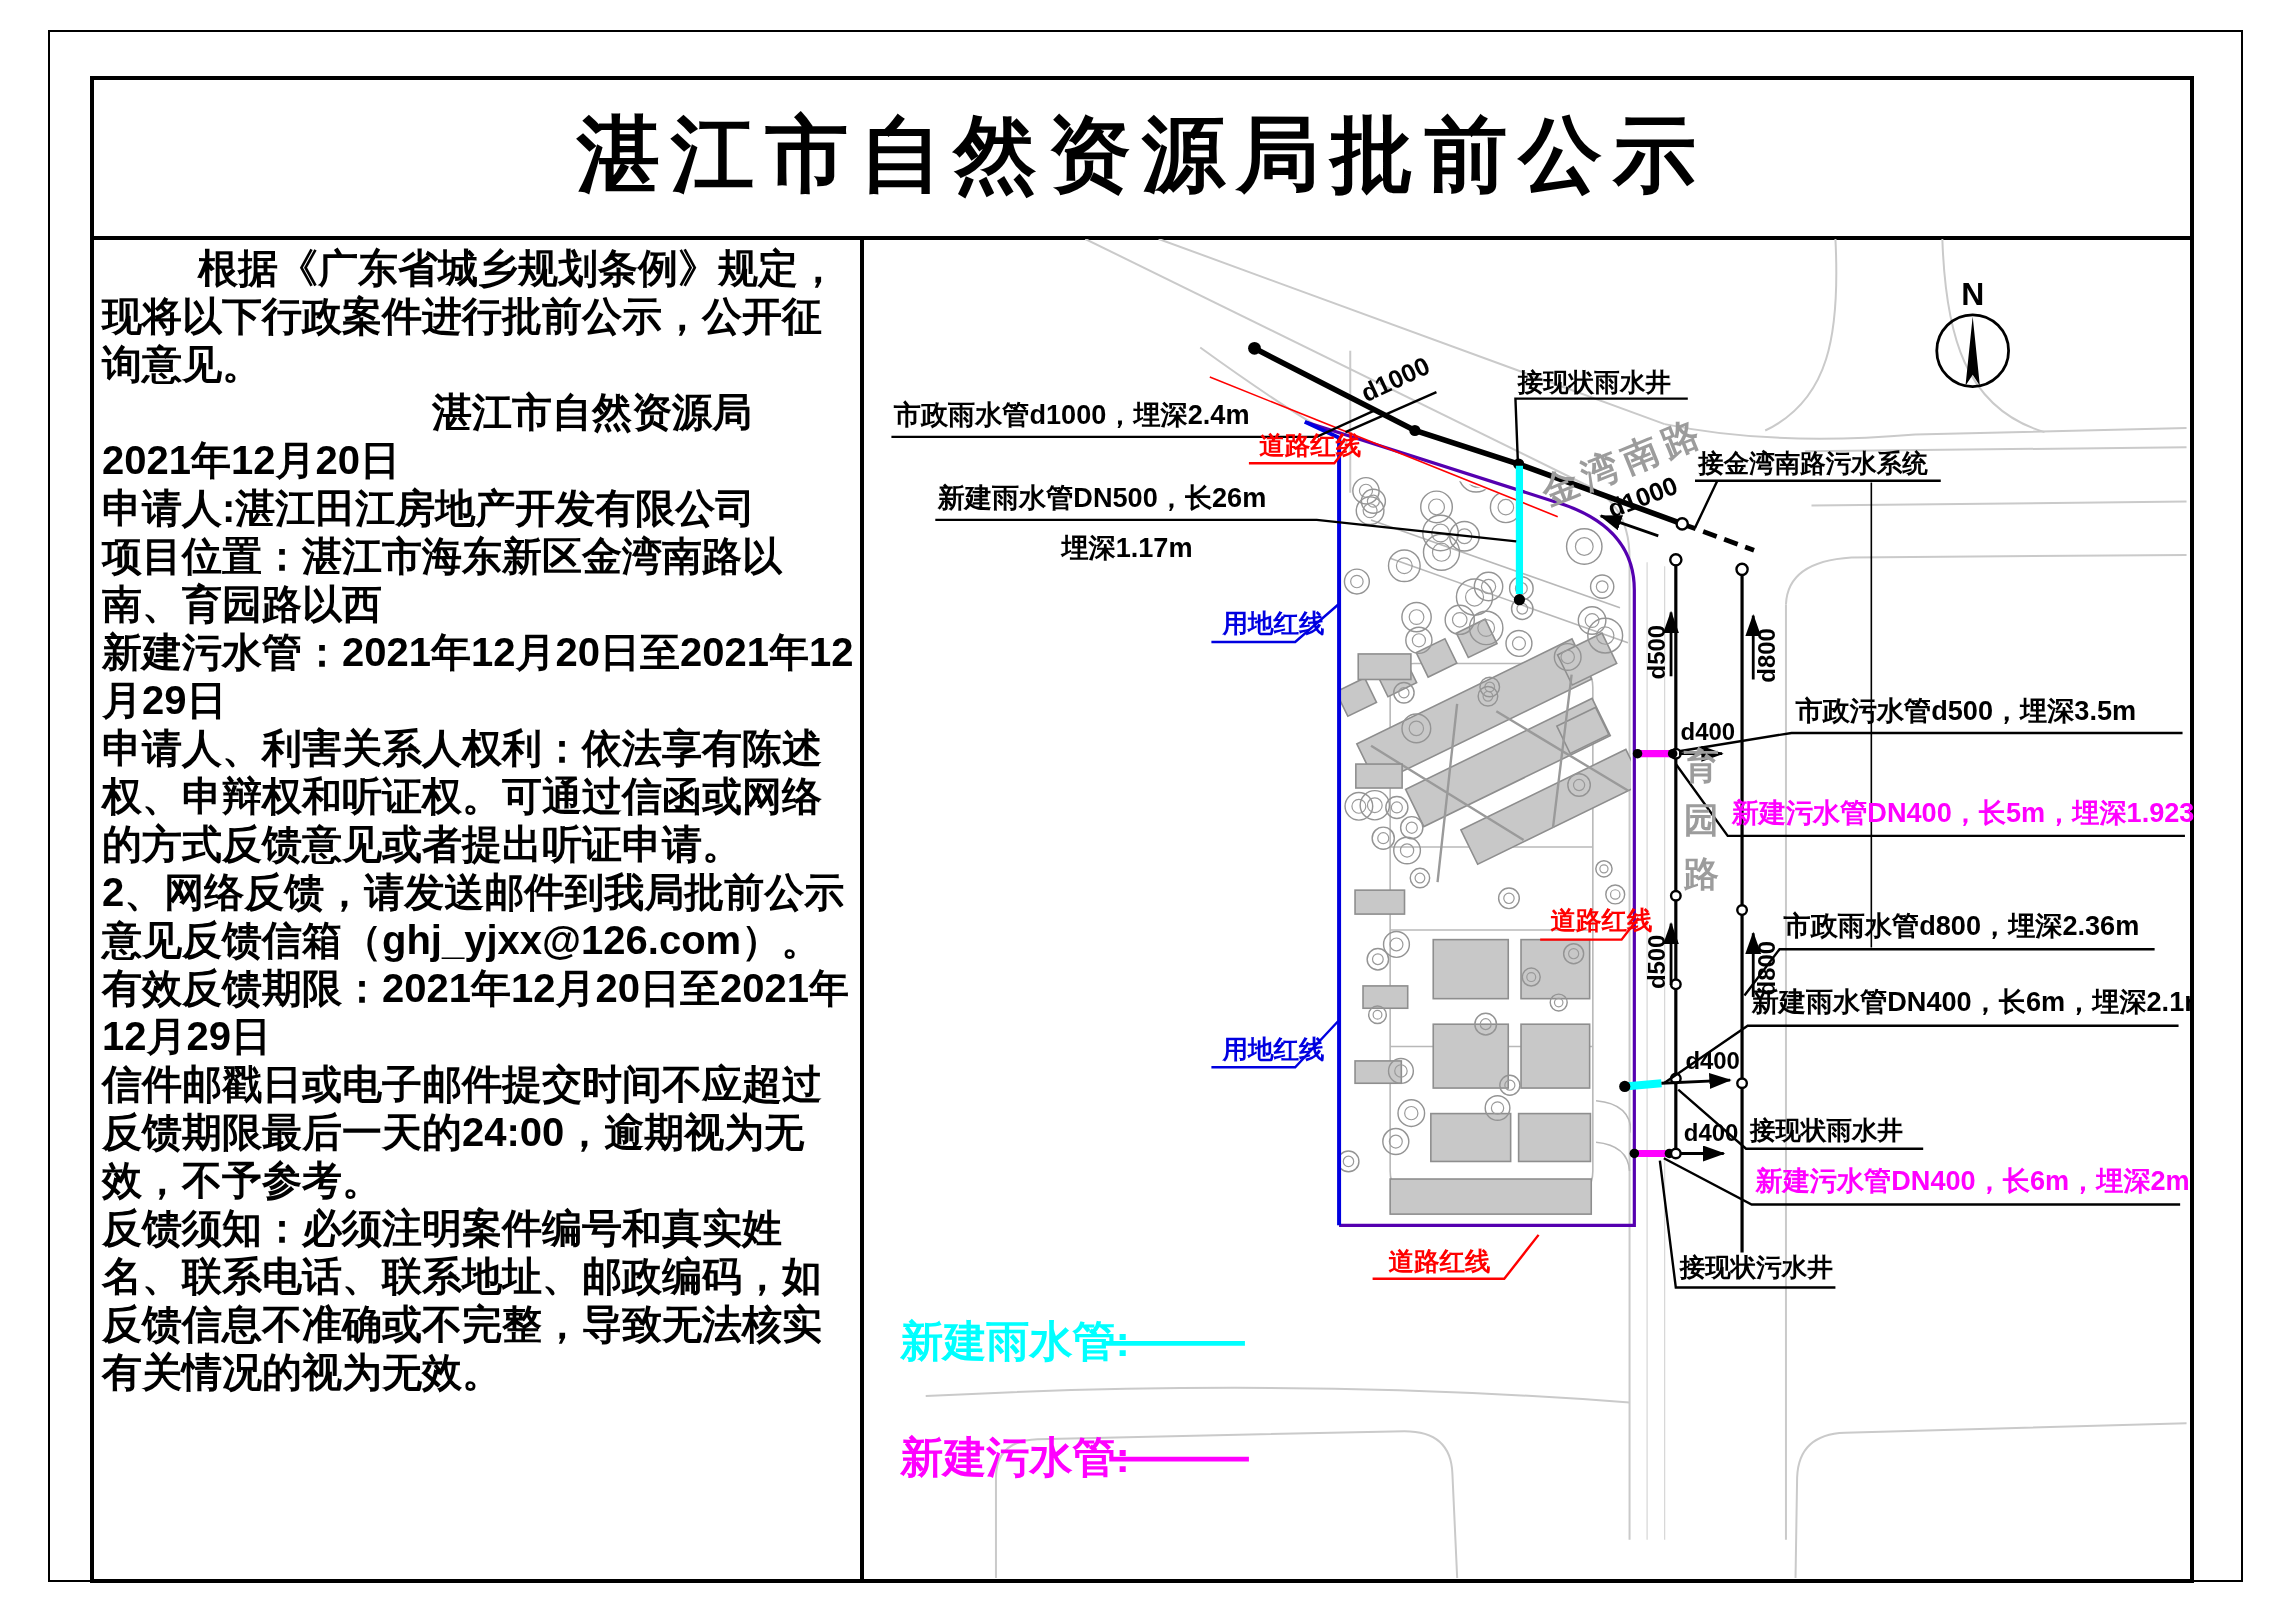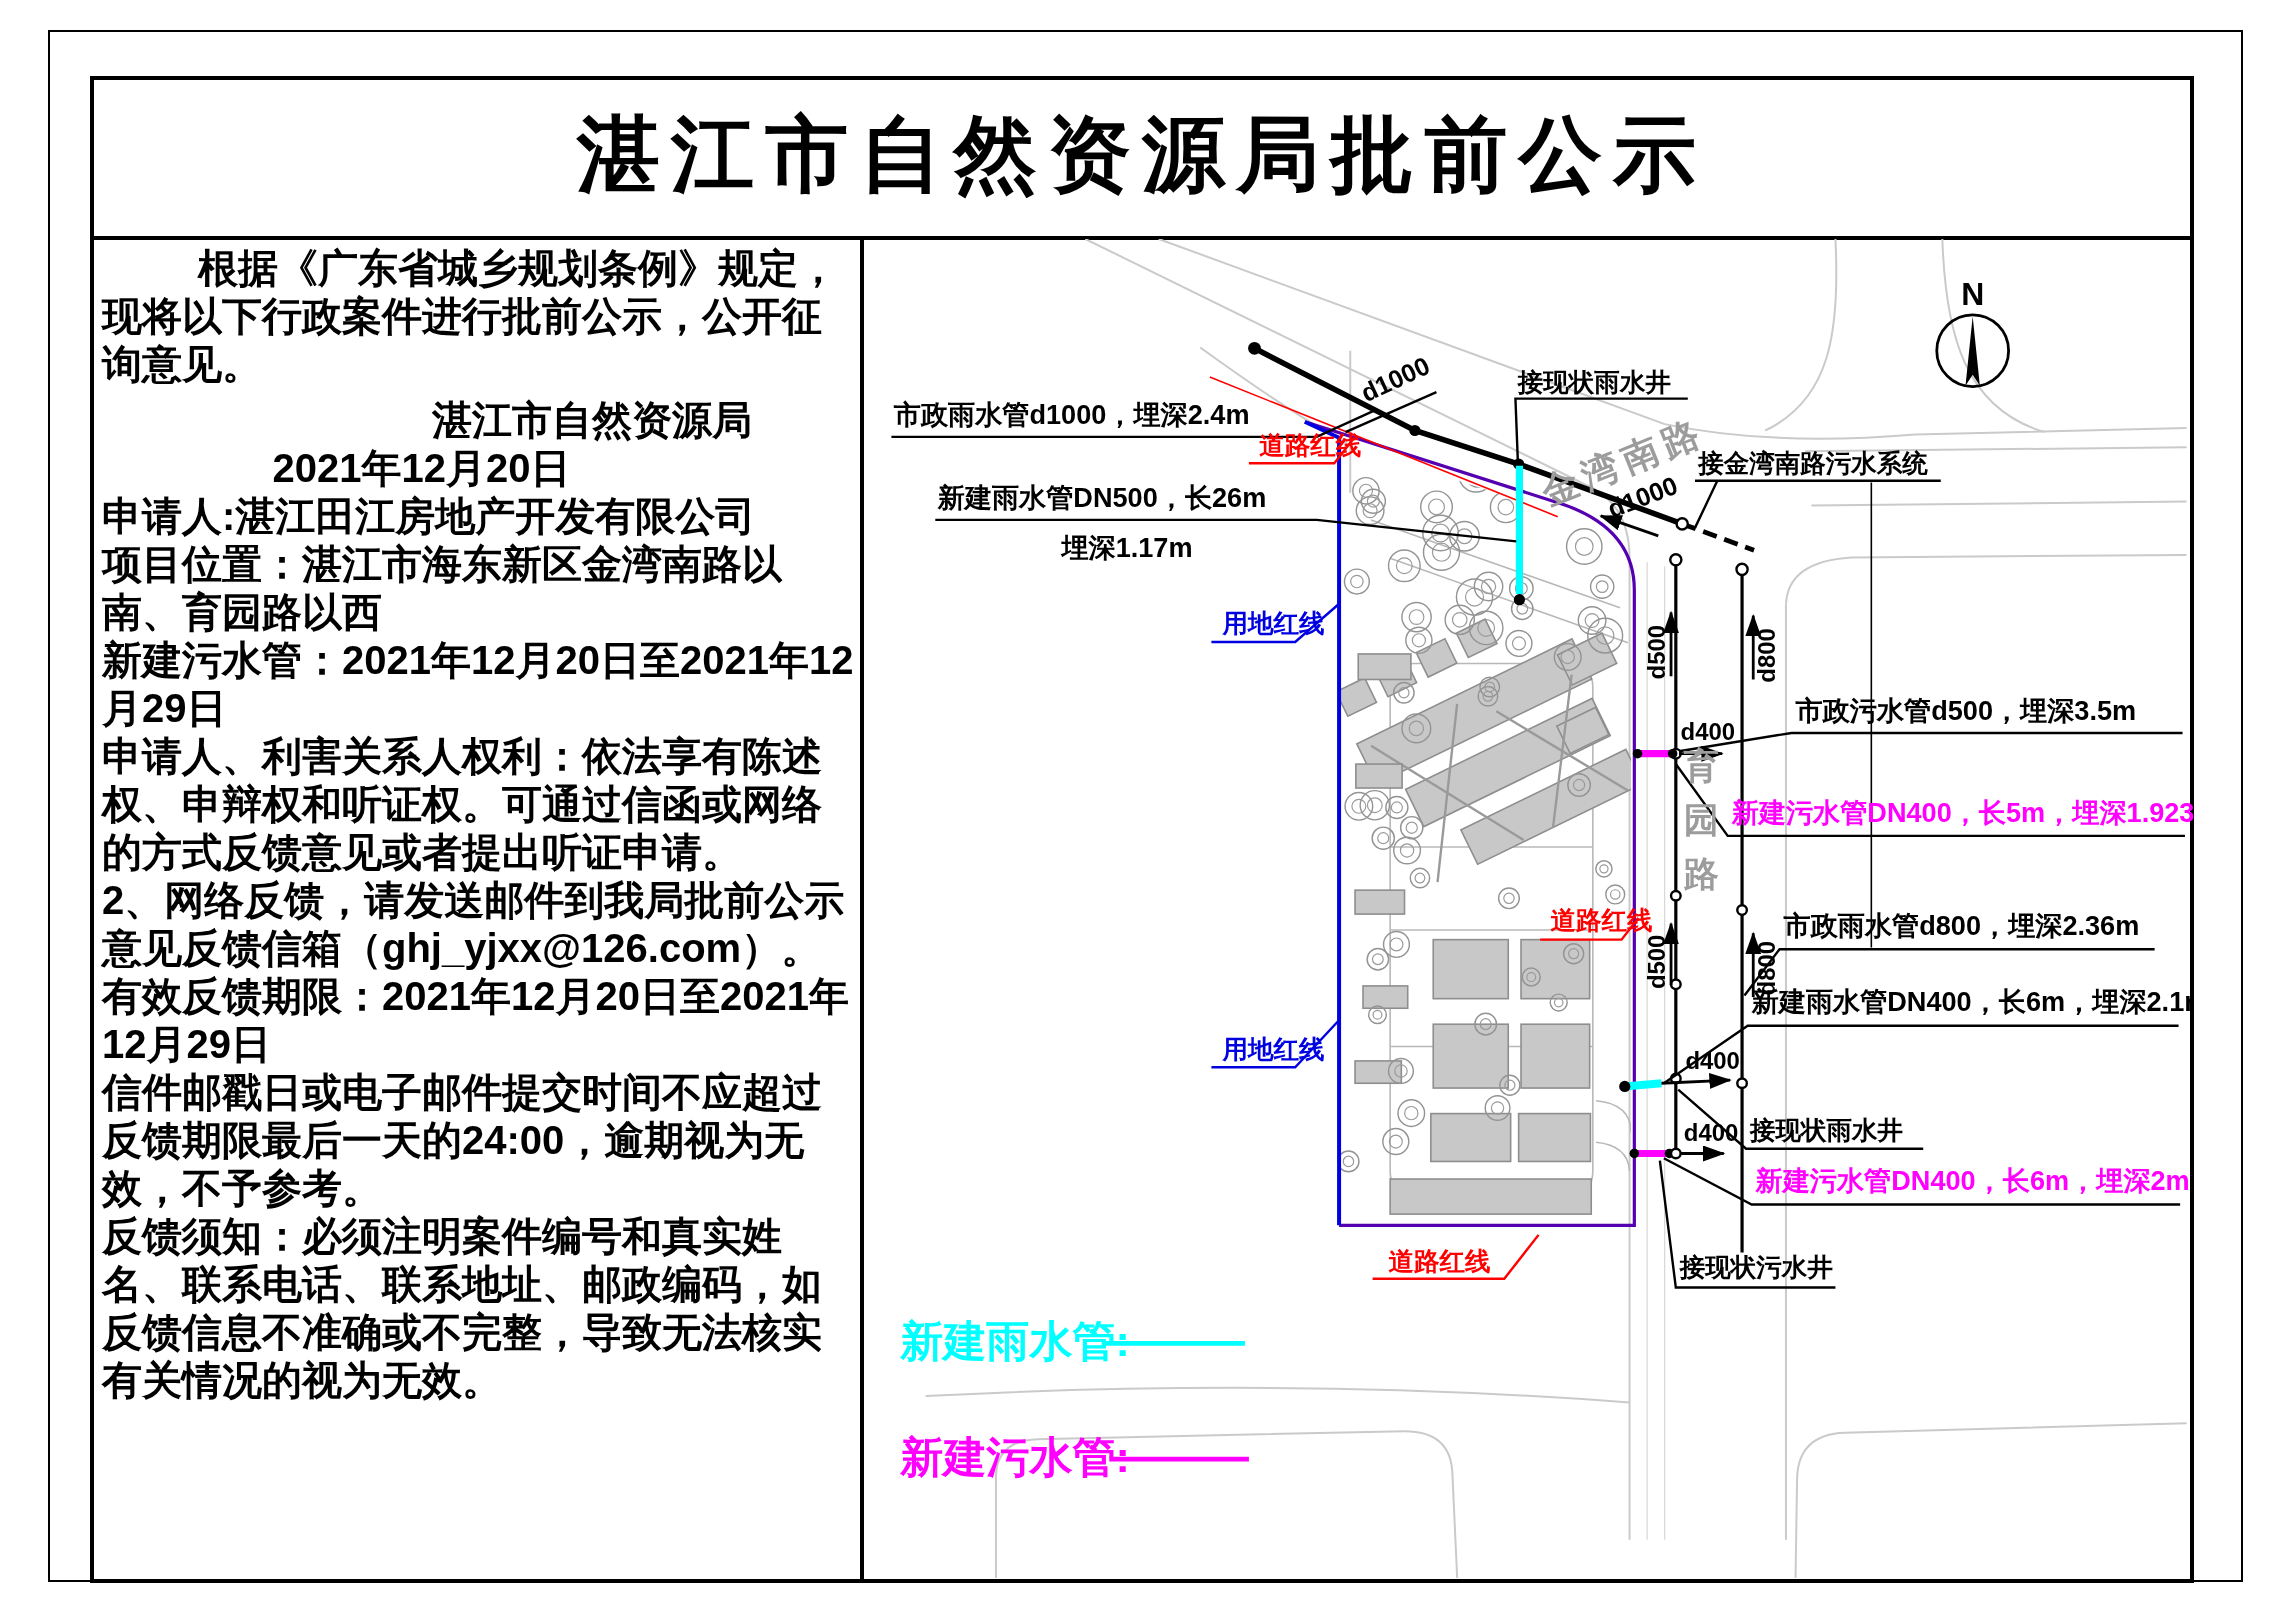--- a/index.html
+++ b/index.html
@@ -12,41 +12,41 @@
   .title-band{position:absolute;left:90px;top:76px;width:2104px;height:164px;
        border-bottom:4px solid #000;box-sizing:border-box;
        display:flex;align-items:center;justify-content:center;}
   .title-band h1{margin:0;font-size:83px;font-weight:900;letter-spacing:11.2px;}
   .v-divider{position:absolute;left:860px;top:239px;width:4px;height:1343px;background:#000;}
   .textpanel{position:absolute;left:102px;top:244px;width:752px;
        font-size:40px;font-weight:700;line-height:48px;word-break:break-all;}
   .textpanel p{margin:0;}
   .indent{text-indent:2.4em;margin-top:21px;}
   .sig{text-align:right;padding-right:102px;}
-  .sig-date{text-align:center;padding-right:113px;}
+  .sig-date{text-align:left;padding-right:113px;}
   .gap-l{margin-top:53px;}
   .gap-m{margin-top:42px;}
   .map-svg{position:absolute;left:864px;top:239px;}
   svg text{font-family:"Liberation Sans","DejaVu Sans",sans-serif;font-weight:700;}
 </style>
 </head>
 <body>
 
 <div class="sheet-border"></div>
 <div class="content-box"></div>
 
 <div class="title-band">
   <h1>湛江市自然资源局批前公示</h1>
 </div>
 
 <div class="v-divider"></div>
 
 <div class="textpanel">
   <p class="indent">根据《广东省城乡规划条例》规定，现将以下行政案件进行批前公示，公开征询意见。</p>
-  <p class="sig" style="margin-top:8px">湛江市自然资源局</p>
+  <p class="sig" style="">湛江市自然资源局</p>
   <p class="sig-date">2021年12月20日</p>
   <p class="gap-l">申请人:湛江田江房地产开发有限公司</p>
   <p>项目位置：湛江市海东新区金湾南路以南、育园路以西</p>
   <p class="gap-m">新建污水管：2021年12月20日至2021年12月29日</p>
   <p class="gap-m">申请人、利害关系人权利：依法享有陈述权、申辩权和听证权。可通过信函或网络的方式反馈意见或者提出听证申请。</p>
   <p class="gap-m">2、网络反馈，请发送邮件到我局批前公示意见反馈信箱（ghj_yjxx@126.com）。</p>
   <p>有效反馈期限：2021年12月20日至2021年12月29日</p>
   <p>信件邮戳日或电子邮件提交时间不应超过反馈期限最后一天的24:00，逾期视为无效，不予参考。</p>
   <p>反馈须知：必须注明案件编号和真实姓名、联系电话、联系地址、邮政编码，如反馈信息不准确或不完整，导致无法核实有关情况的视为无效。</p>
 </div>

